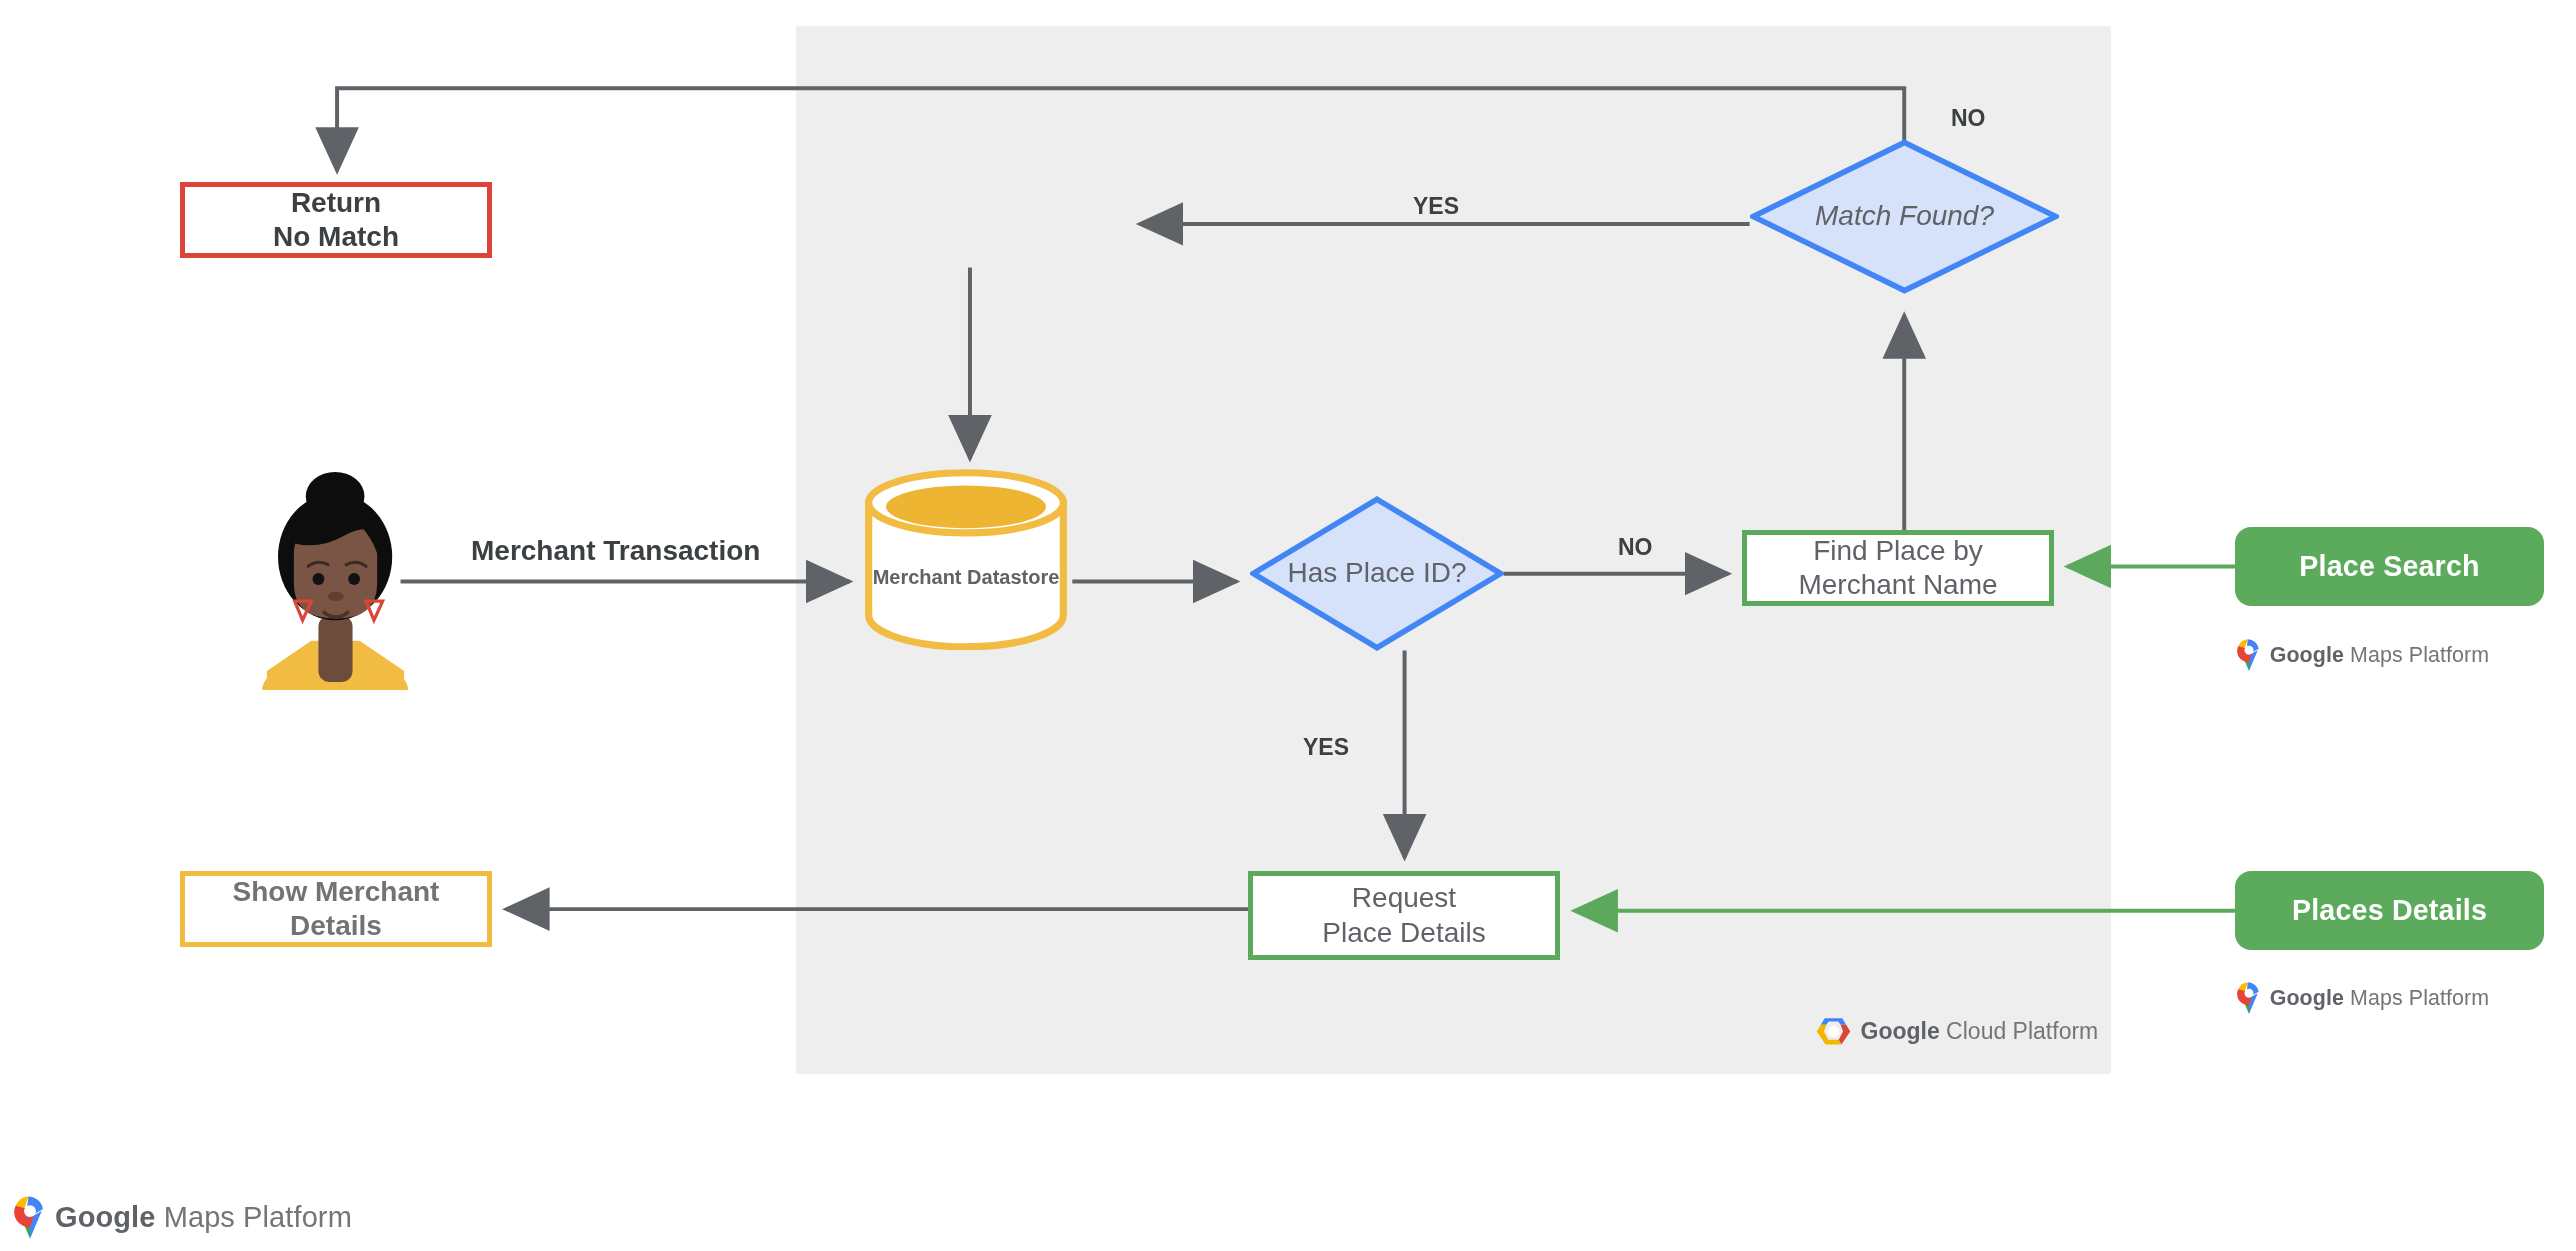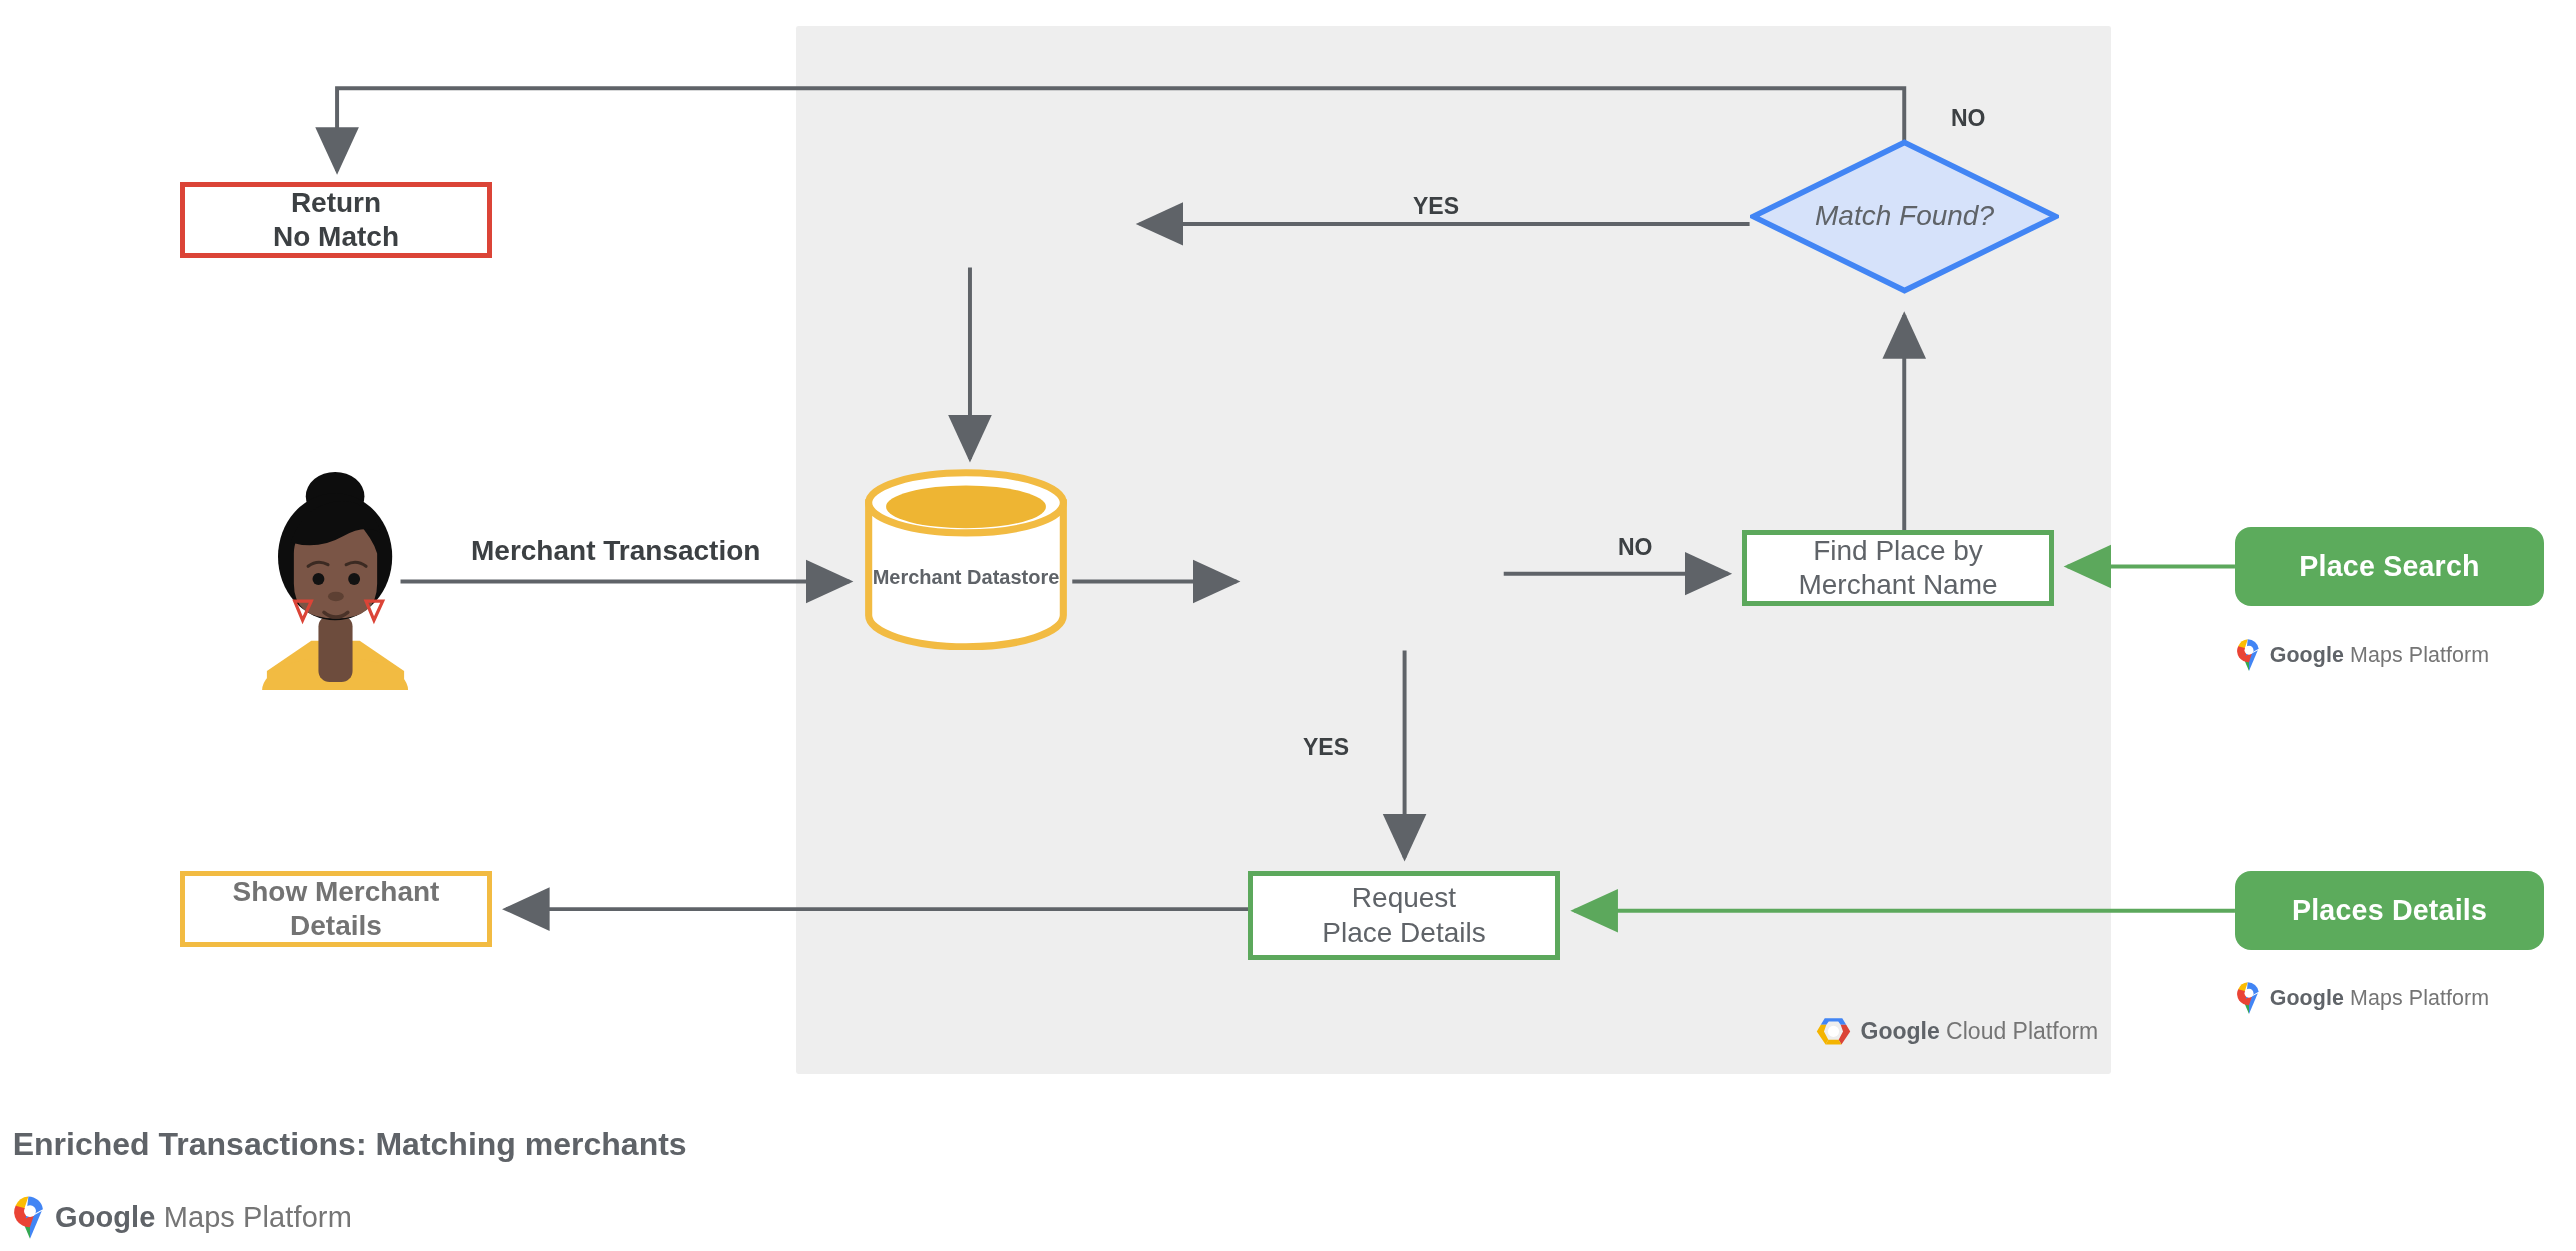--- a/index.html
+++ b/index.html
@@ -206,20 +206,31 @@
       <polygon points="195,4 386,97.5 195,191 4,97.5" fill="#d6e2fa" stroke="#4285f4" stroke-width="7"></polygon>
     </svg>
     <div class="dlabel">
       <span>
         <span>Match</span>
         <span>Found?</span>
       </span>
     </div>
   </div>
 
+  <div class="diamond d-hasid">
+    <svg viewBox="0 0 320 195" width="254" height="155">
+      <polygon points="160,4 316,97.5 160,191 4,97.5" fill="#d6e2fa" stroke="#4285f4" stroke-width="7"></polygon>
+    </svg>
+    <div class="dlabel">
+      <span>
+        <span>Has</span>
+        <span>Place ID?</span>
+      </span>
+    </div>
+  </div>
 
   <div class="chip c-search">
     <span>Place Search</span>
   </div>
   <div class="chip c-details">
     <span>Places Details</span>
   </div>
 
   <div class="elabel l-yes-top">YES</div>
   <div class="elabel l-no-top">NO</div>
@@ -255,21 +266,20 @@
     <svg width="35" height="32" viewBox="0 0 44 40">
       <path d="M11,4 L33,4 L38,12 L31,12 L28,8 L16,8 L13,12 L6,12 Z" fill="#4285f4"></path>
       <path d="M38,12 L43,20.5 L32,37 L28.5,31 L34,20.5 L31,12 Z" fill="#db4437"></path>
       <path d="M6,12 L1,20.5 L12,37 L15.5,31 L10,20.5 L13,12 Z" fill="#f4b400"></path>
       <path d="M12,37 L32,37 L28.5,31 L15.5,31 Z" fill="#f4b400"></path>
       <circle cx="22" cy="20.5" r="7" fill="#ffffff"></circle>
     </svg>
     <div class="gcp-txt"><b>Google</b><span> Cloud Platform</span></div>
   </div>
 
-  <div class="caption">Enriched Transactions: Matching merchants</div>
 
   <div class="gmp gmp-foot">
     <svg width="32" height="43" viewBox="0 0 30 40">
       <path d="M4,14 L15,40 L15,20 Z" fill="#34a853"></path>
       <path d="M15,40 L26,14 L15,20 Z" fill="#4285f4"></path>
       <path d="M1.5,9 a14,14 0 0 1 12,-8.8 L8,17 Z" fill="#fbbc04"></path>
       <path d="M1.5,9 a14,14 0 0 0 13.5,20 L20,14 Z" fill="#ea4335"></path>
       <path d="M13.5,0.2 a14,14 0 0 1 13.6,12 L11,21 Z" fill="#4285f4"></path>
       <circle cx="15" cy="14" r="5.6" fill="#ffffff"></circle>
     </svg>

